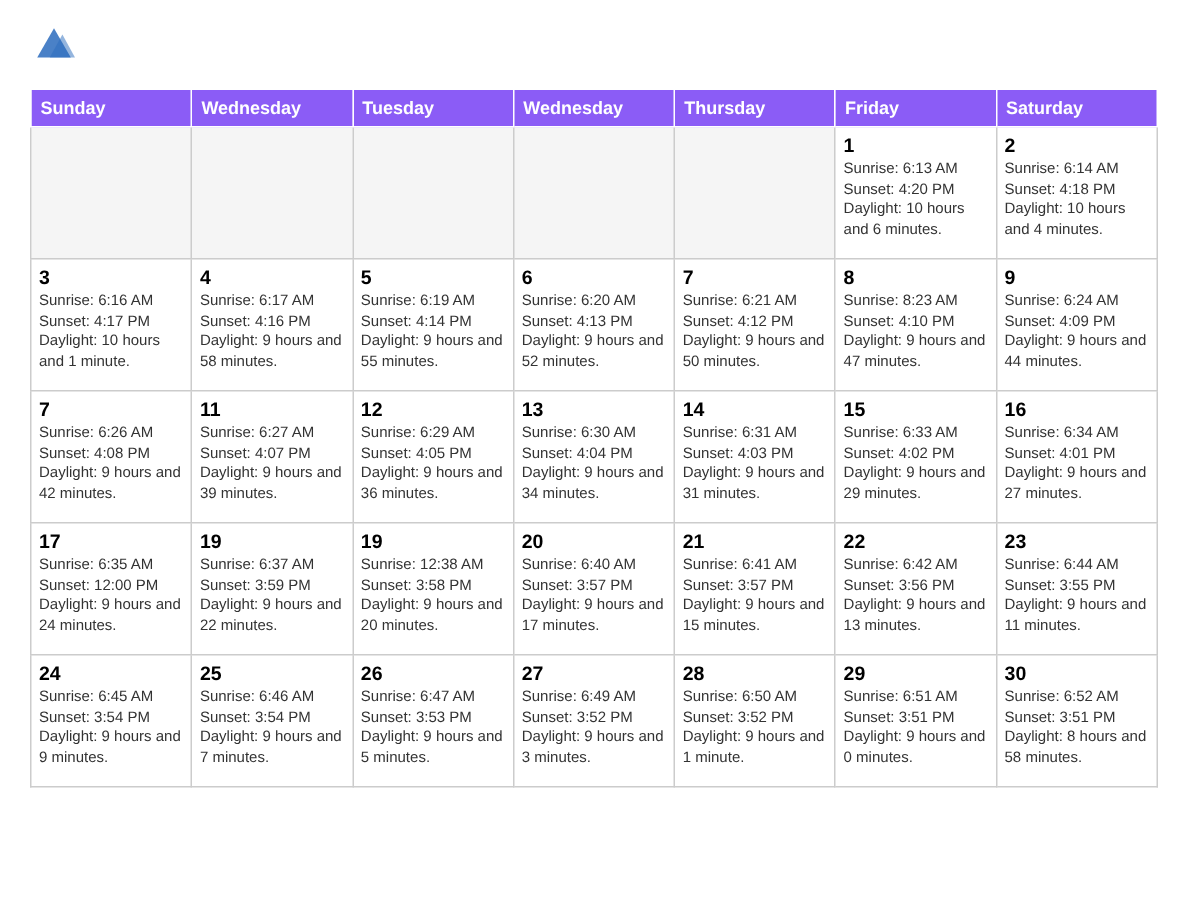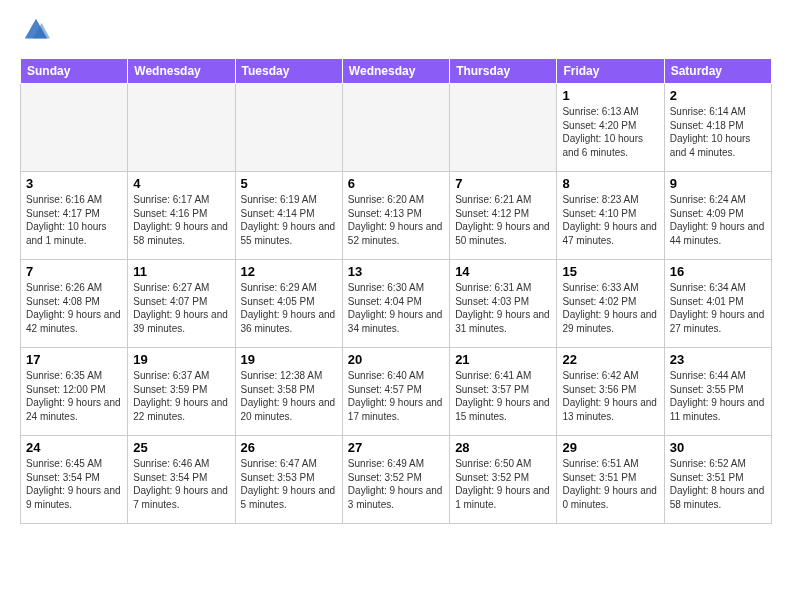--- a/index.html
+++ b/index.html
@@ -242,21 +242,21 @@
           </td>
           <td>
             <span class="day-num">19</span>
             <div class="day-info">Sunrise: 12:38 AM
 Sunset: 3:58 PM
 Daylight: 9 hours and 20 minutes.</div>
           </td>
           <td>
             <span class="day-num">20</span>
             <div class="day-info">Sunrise: 6:40 AM
-Sunset: 4:57 PM
+Sunset: 3:57 PM
 Daylight: 9 hours and 17 minutes.</div>
           </td>
           <td>
             <span class="day-num">21</span>
             <div class="day-info">Sunrise: 6:41 AM
 Sunset: 3:57 PM
 Daylight: 9 hours and 15 minutes.</div>
           </td>
           <td>
             <span class="day-num">22</span>

